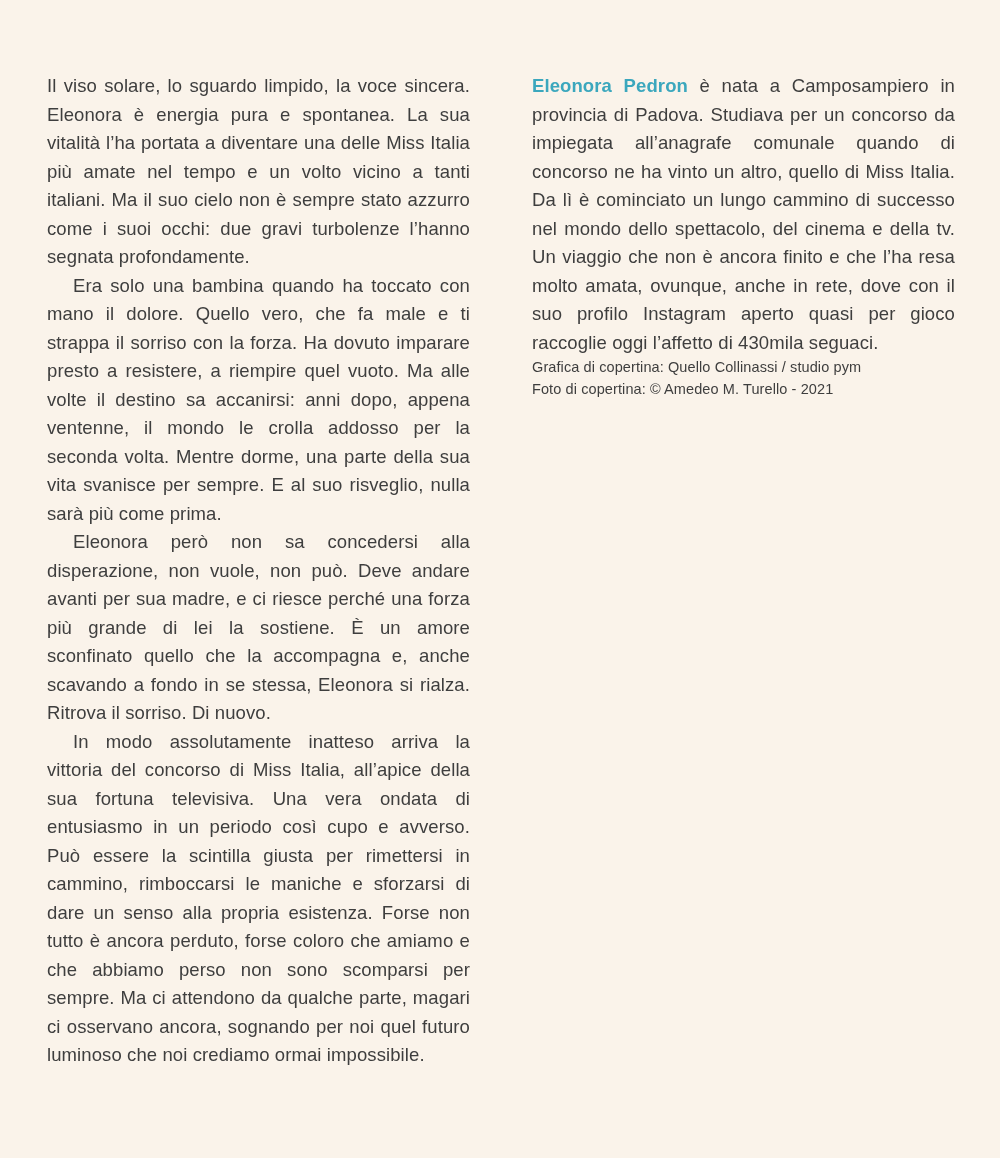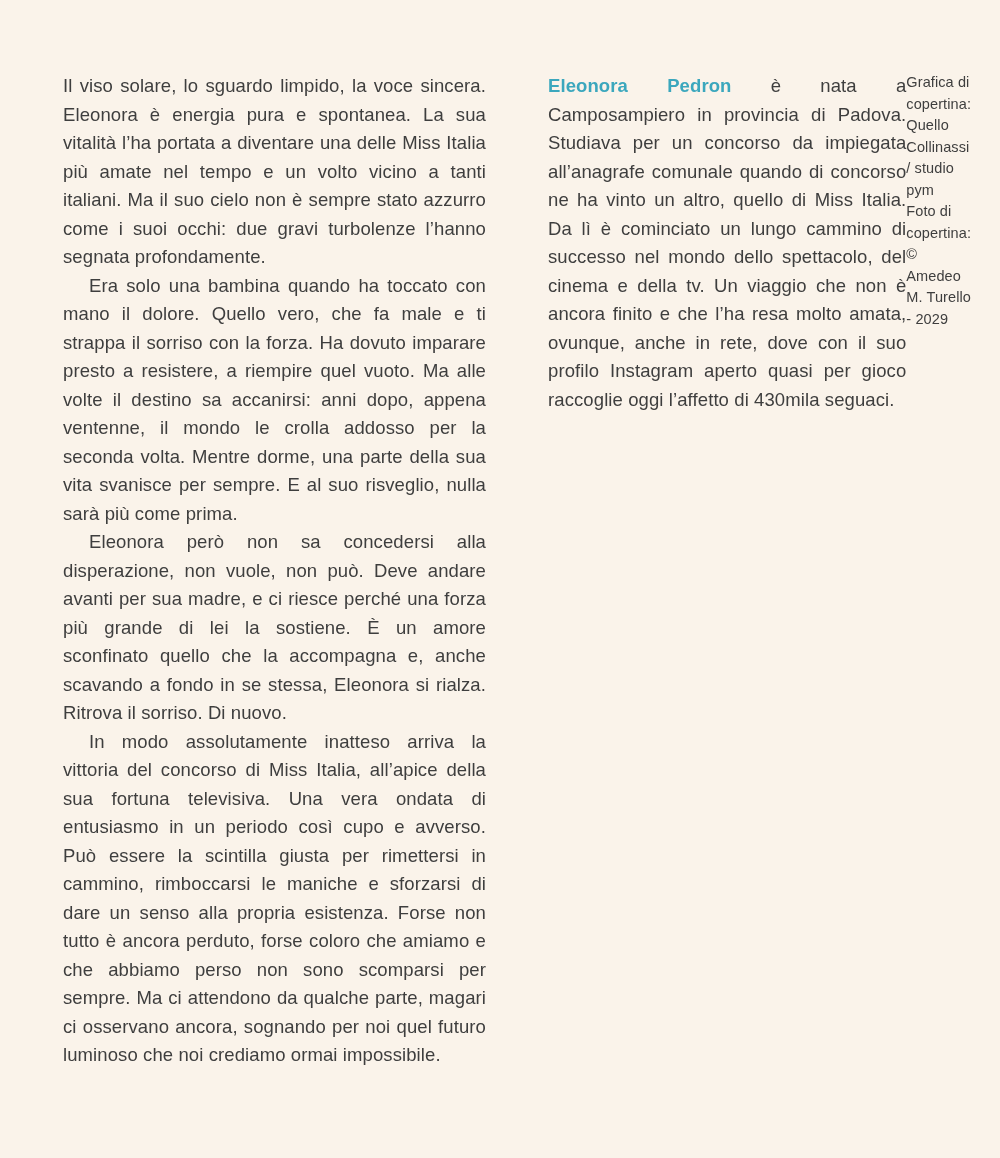--- a/index.html
+++ b/index.html
@@ -11,21 +11,21 @@
     height: 1158px;
     background: var(--bg, #FAF3EA);
     color: var(--fg, #3E3E3E);
     font-family: "Liberation Sans", sans-serif;
     overflow: hidden;
   }
   .page {
     box-sizing: border-box;
     width: 852px;
     height: 1158px;
-    padding: 72px 47px 0 63px;
+    padding: 72px 47px 0 47px;
   }
   .columns {
     display: flex;
     gap: 62px;
     height: 1016px;
   }
   .col {
     width: 423px;
     flex: 0 0 423px;
   }
@@ -37,20 +37,21 @@
     text-align: justify;
     letter-spacing: 0.1px;
     hyphens: auto;
     -webkit-hyphens: auto;
   }
   .indent {
     text-indent: 26px;
   }
   .col-right {
     display: flex;
+    flex-direction: column;
     justify-content: flex-start;
   }
   .author-name {
     color: var(--accent, #3BA7BD);
     font-weight: bold;
   }
   .credits p {
     margin: 0;
     font-size: 14.5px;
     line-height: 21.5px;
@@ -70,18 +71,18 @@
       <p class="indent">Era solo una bambina quando ha toccato con mano il dolore. Quello vero, che fa male e ti strappa il sorriso con la forza. Ha dovuto imparare presto a resistere, a riempire quel vuoto. Ma alle volte il destino sa accanirsi: anni dopo, appena ventenne, il mondo le crolla addosso per la seconda volta. Mentre dorme, una parte della sua vita svanisce per sempre. E al suo risveglio, nulla sarà più come prima.</p>
       <p class="indent">Eleonora però non sa concedersi alla disperazione, non vuole, non può. Deve andare avanti per sua madre, e ci riesce perché una forza più grande di lei la sostiene. È un amore sconfinato quello che la accompagna e, anche scavando a fondo in se stessa, Eleonora si rialza. Ritrova il sorriso. Di nuovo.</p>
       <p class="indent">In modo assolutamente inatteso arriva la vittoria del concorso di Miss Italia, all’apice della sua fortuna televisiva. Una vera ondata di entusiasmo in un periodo così cupo e avverso. Può essere la scintilla giusta per rimettersi in cammino, rimboccarsi le maniche e sforzarsi di dare un senso alla propria esistenza. Forse non tutto è ancora perduto, forse coloro che amiamo e che abbiamo perso non sono scomparsi per sempre. Ma ci attendono da qualche parte, magari ci osservano ancora, sognando per noi quel futuro luminoso che noi crediamo ormai impossibile.</p>
     </div>
 
     <div class="col col-right">
       <p><span class="author-name">Eleonora Pedron</span><span> è nata a Camposampiero in provincia di Padova. Studiava per un concorso da impiegata all’anagrafe comunale quando di concorso ne ha vinto un altro, quello di Miss Italia. Da lì è cominciato un lungo cammino di successo nel mondo dello spettacolo, del cinema e della tv. Un viaggio che non è ancora finito e che l’ha resa molto amata, ovunque, anche in rete, dove con il suo profilo Instagram aperto quasi per gioco raccoglie oggi l’affetto di 430mila seguaci.</span></p>
 
       <div class="credits">
         <p>Grafica di copertina: Quello Collinassi / studio pym</p>
-        <p>Foto di copertina: © Amedeo M. Turello - 2029</p>
+        <p>Foto di copertina: © Amedeo M. Turello - 2021</p>
       </div>
     </div>
 
   </div>
 </div>
 
 </body></html>

